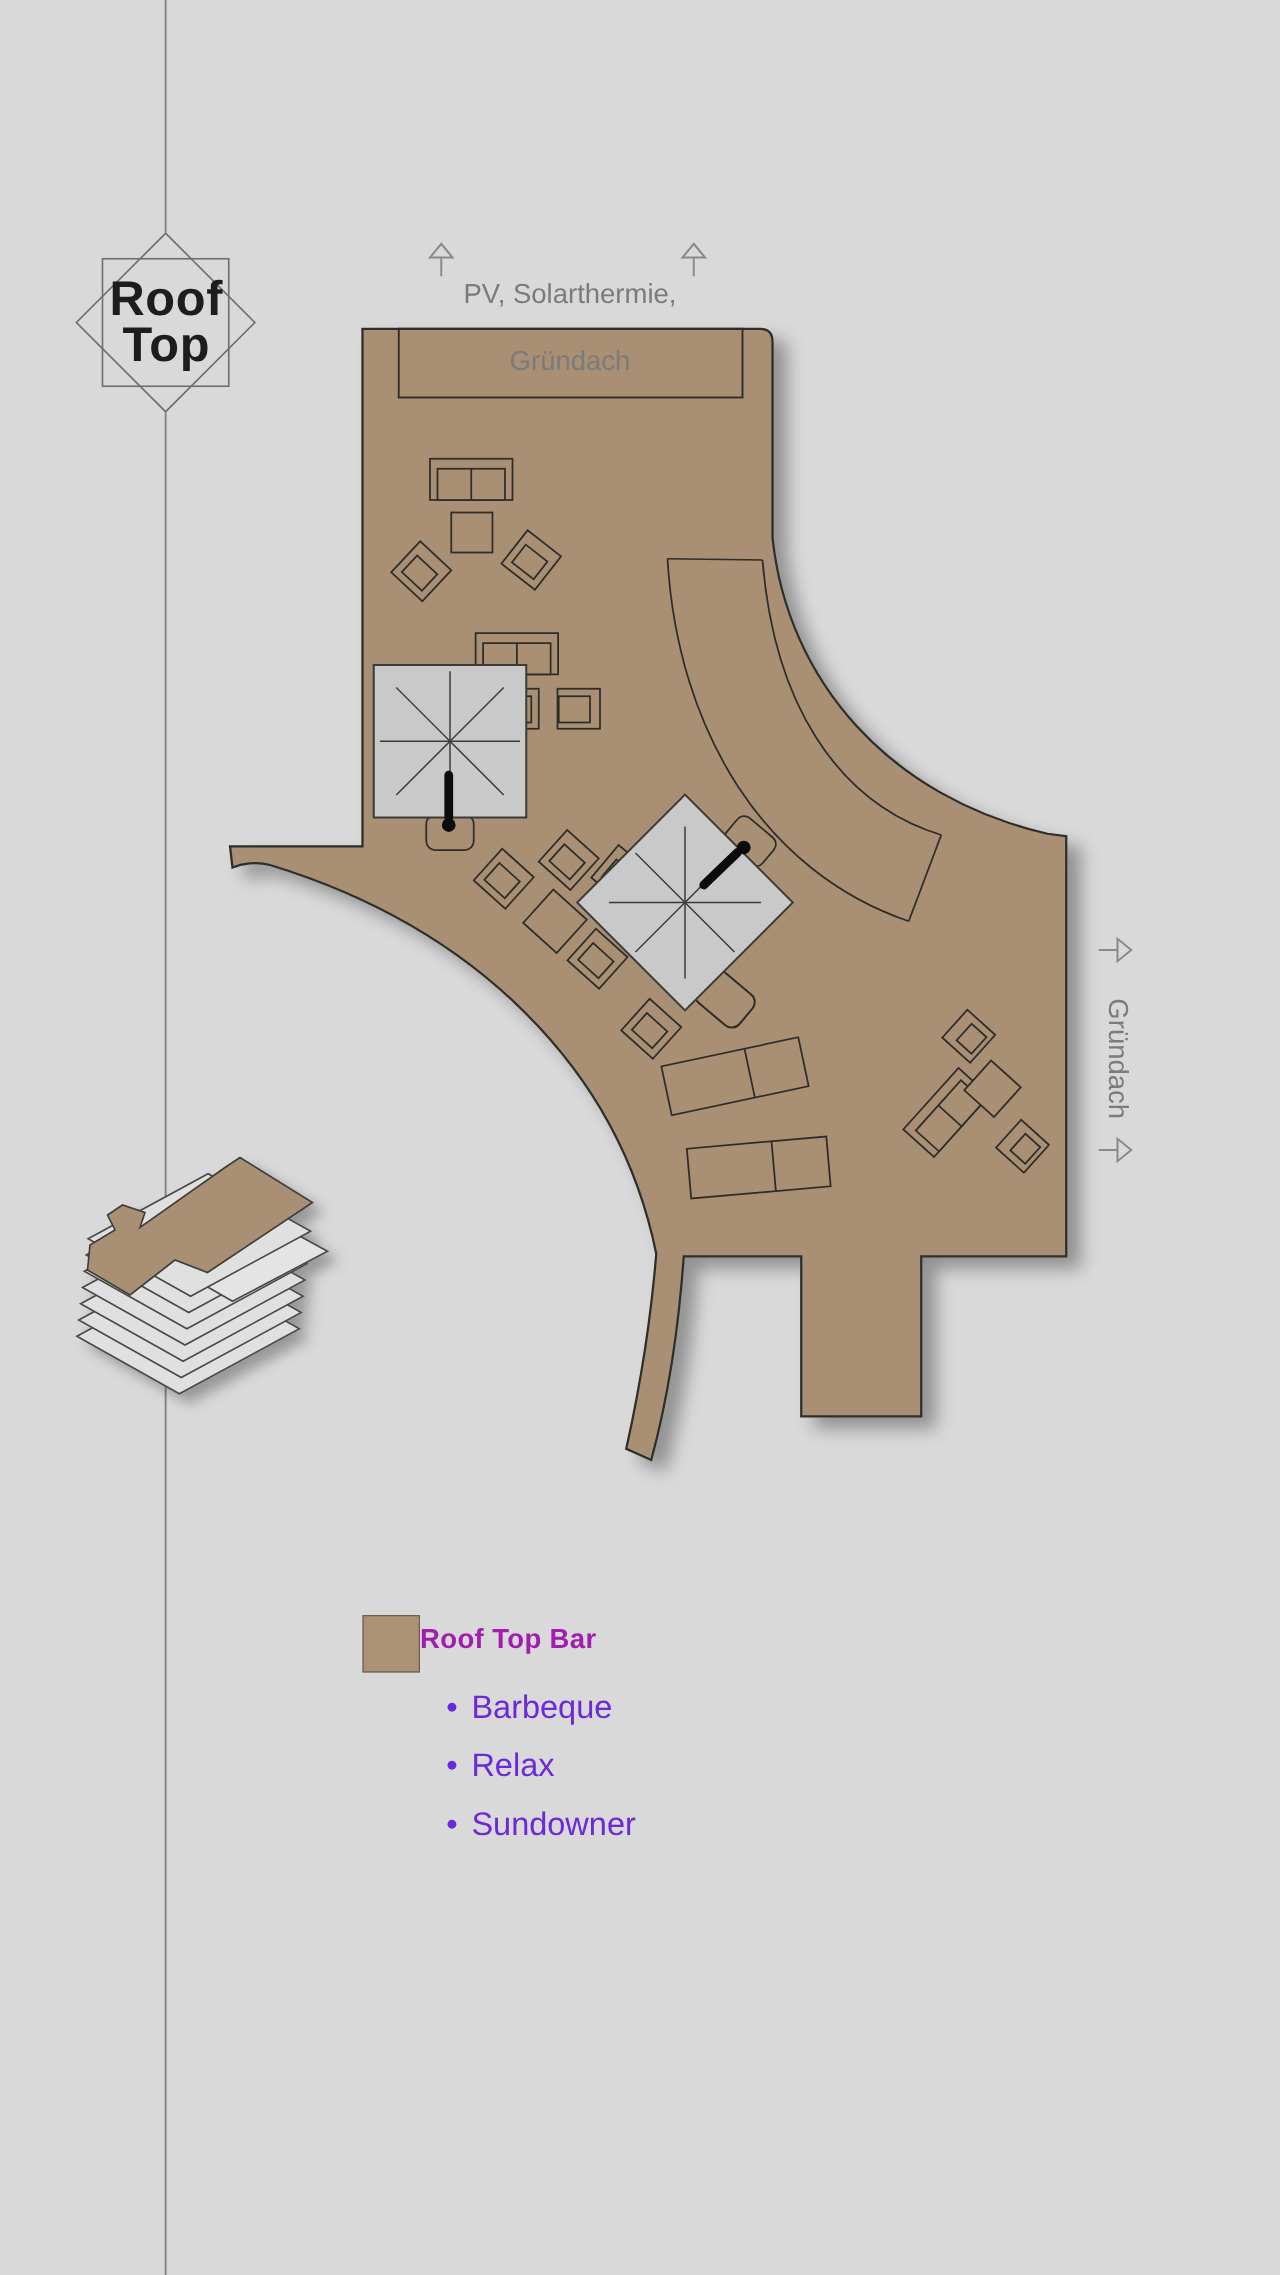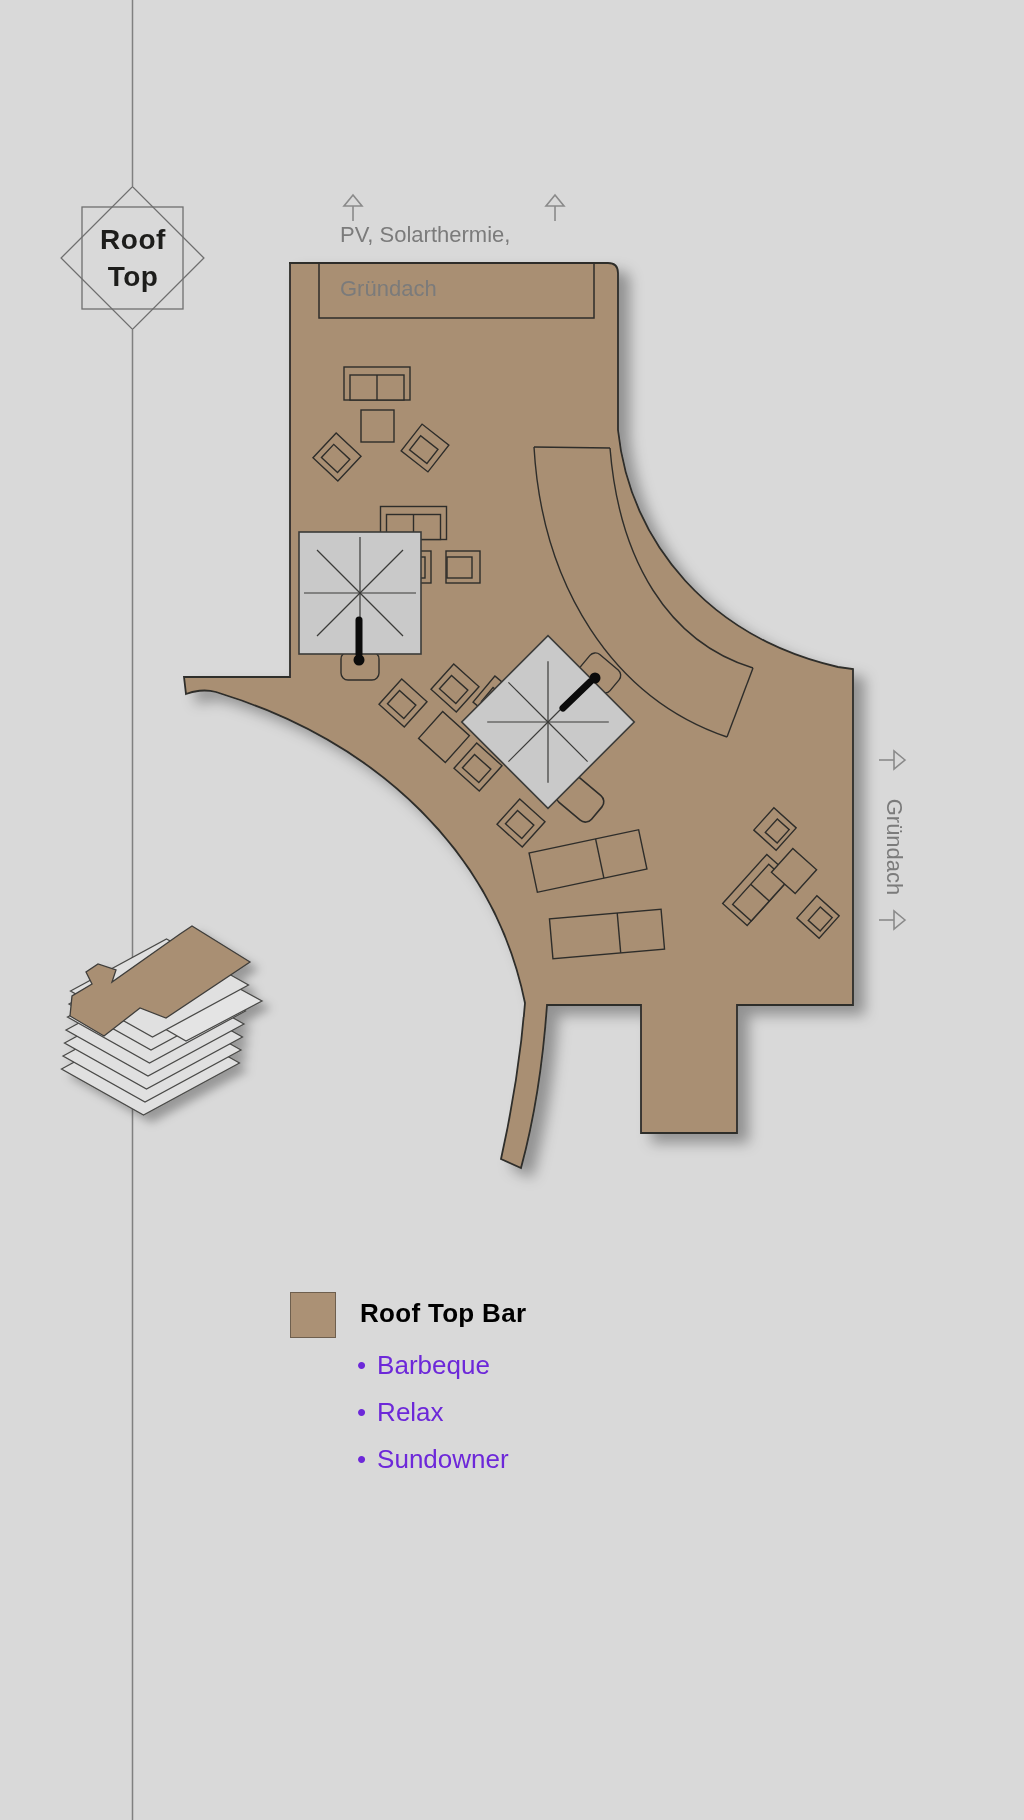--- a/index.html
+++ b/index.html
@@ -8,47 +8,47 @@
     background:#d9d9d9;
     font-family:"Liberation Sans", sans-serif;
     position:relative;overflow:hidden;
   }
   .abs{position:absolute;}
   #plan-svg{position:absolute;left:0;top:0;}
   
   .badge-text{
     left:70px;top:221px;width:126px;
     text-align:center;
-    font-size:28px;line-height:37px;font-weight:700;
+    font-size:39px;line-height:37px;font-weight:700;
     color:#1d1d1b;letter-spacing:.5px;
   }
   
   .top-caption{
     left:340px;top:194px;width:232px;
-    color:#7b7b7b;
+    text-align:center;color:#7b7b7b;
     font-size:22px;line-height:27px;
     white-space:pre-line;
   }
   .arrow-up{width:22px;height:30px;}
   .arrow-right{width:30px;height:22px;}
   
   .right-caption{
     left:907px;top:792px;width:110px;height:26px;
     transform:rotate(90deg);transform-origin:0 0;
     color:#7b7b7b;font-size:22px;line-height:26px;
     text-align:center;white-space:nowrap;
   }
   
   .legend-swatch{
     left:290px;top:1292px;width:46px;height:46px;
     border:1.5px solid #6e5f4e;box-sizing:border-box;
   }
   .legend-title{
-    left:360px;top:1298px;
-    font-size:26px;font-weight:700;color:#000000;letter-spacing:.3px;
+    left:336px;top:1298px;
+    font-size:22px;font-weight:700;color:#a21caf;letter-spacing:.3px;
   }
   .legend-item{
     left:357px;color:#6d28d9;font-size:26px;line-height:30px;
   }
   .legend-item .bullet{display:inline-block;margin-right:11px;font-size:26px;}
   #li-0{top:1350px;} #li-1{top:1397px;} #li-2{top:1444px;}
 </style>
 </head>
 <body>
 

